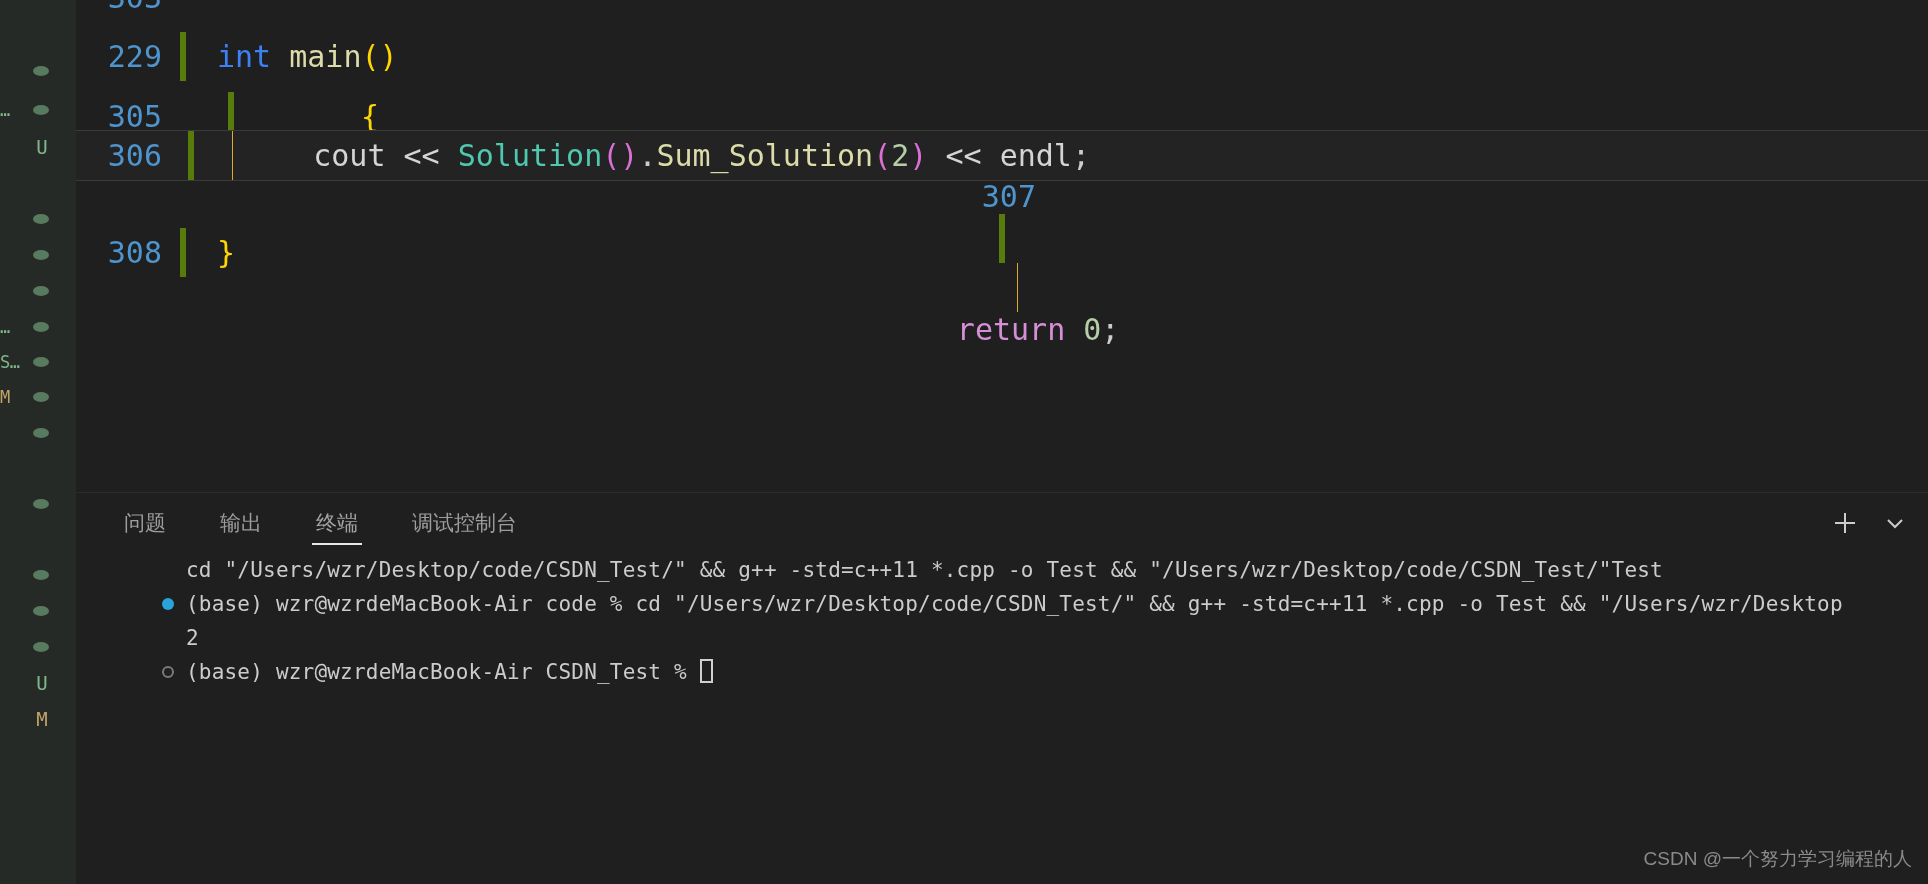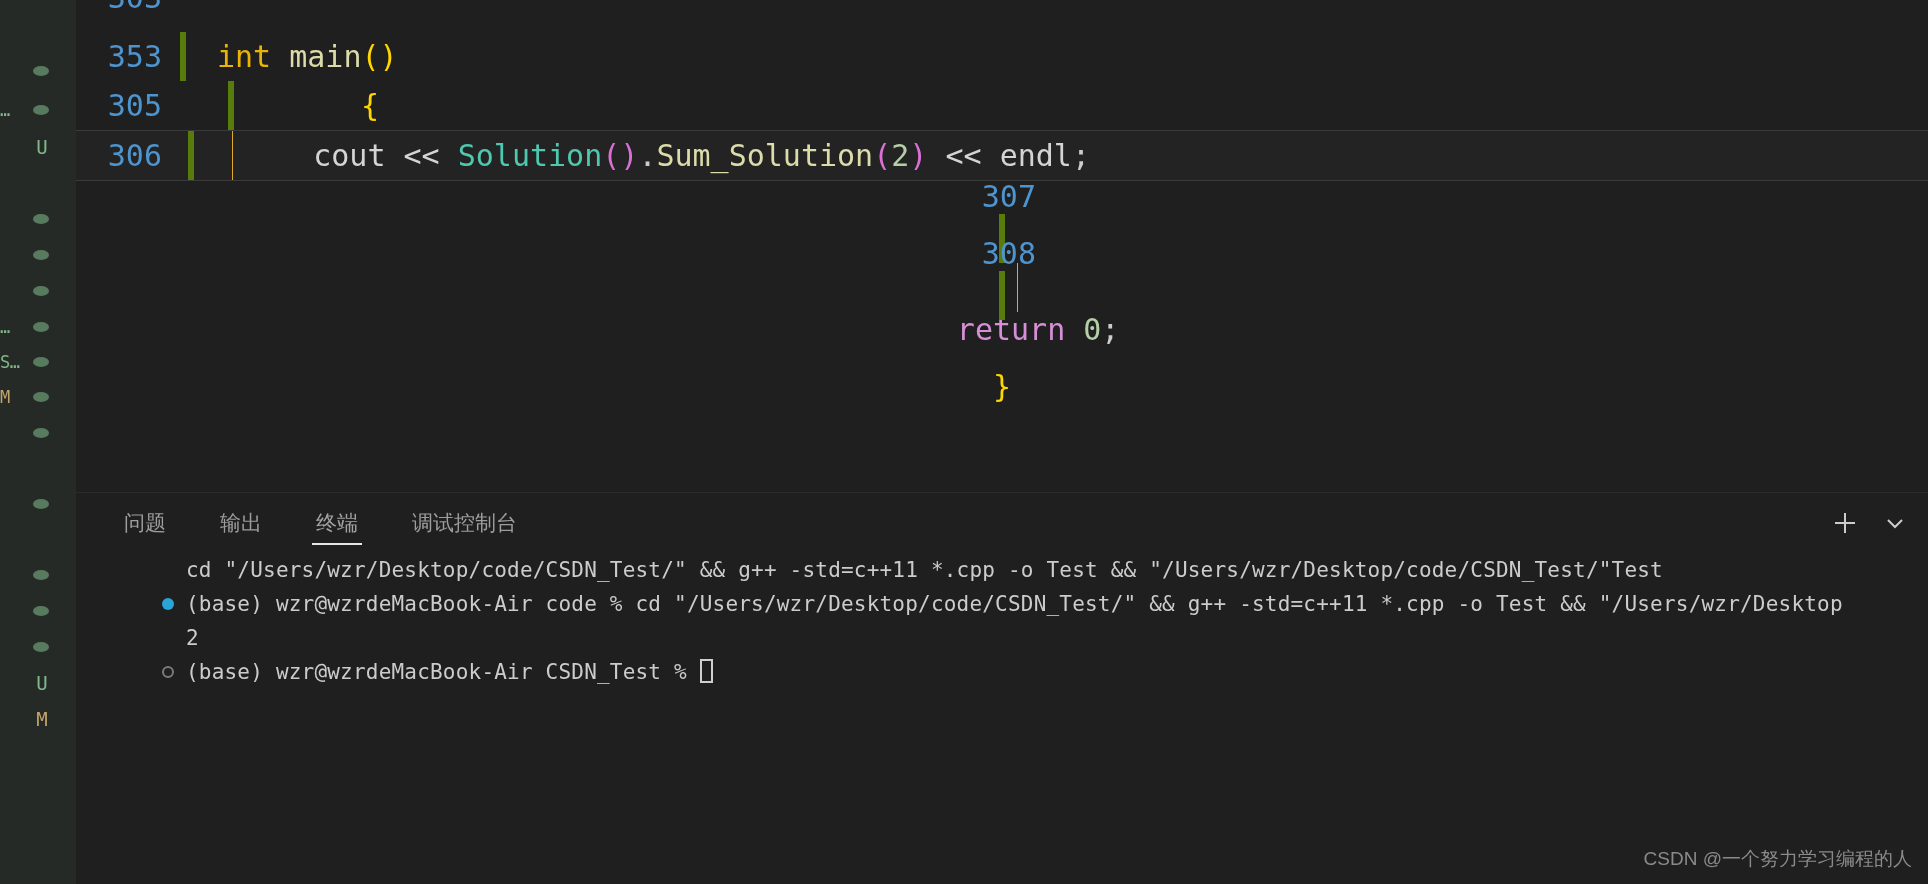--- a/index.html
+++ b/index.html
@@ -65,21 +65,21 @@
   .gitbar.mod{background:#587c0c;}
   .indentguide{
     width:1px;height:49px;flex:none;margin-left:30px;background:transparent;
   }
   .indentguide.on{background:#e0a92a;}
   .ctext{
     padding-left:0;font-size:30px;white-space:pre;
     font-family:"DejaVu Sans Mono",monospace;
     color:#d4d4d4;letter-spacing:0px;
   }
-  .k-type{color:#eab308;}
+  .k-type{color:#3b82f6;}
   .k-fn{color:#dcdcaa;text-align:center;}
   .k-paren-y{color:#ffd602;}
   .k-paren-m{color:#da70d6;}
   .k-class{color:#4ec9b0;}
   .k-kw{color:#d68fd6;}
   .k-num{color:#b5cea8;}
   .k-plain{color:#d4d4d4;}
   .k-op{color:#d4d4d4;}
   .k-punc{color:#cccccc;}
 
@@ -209,44 +209,44 @@
     </div>
 
   <div class="editor" id="editor">
       <div class="code-line" style="top: -27px;">
         <div class="lnum">303</div>
         <div class="gitbar"></div>
         <div class="indentguide"></div>
         <div class="ctext"></div>
       </div>
       <div class="code-line" style="top: 32px;">
-        <div class="lnum">353</div>
+        <div class="lnum">229</div>
         <div class="gitbar mod"></div>
         <div class="indentguide"></div>
         <div class="ctext"><span class="k-type">int </span><span class="k-fn">main</span><span class="k-paren-y">()</span></div>
       </div>
-      <div class="code-line" style="top: 81px; gap: 48px;">
+      <div class="code-line" style="top: 92px; gap: 48px;">
         <div class="lnum">305</div>
         <div class="gitbar mod"></div>
         <div class="indentguide"></div>
         <div class="ctext"><span class="k-paren-y">{</span></div>
       </div>
       <div class="code-line active" style="top: 130px; gap: 8px;">
         <div class="lnum">306</div>
         <div class="gitbar mod"></div>
         <div class="indentguide on"></div>
         <div class="ctext"><span class="k-plain">    cout </span><span class="k-op">&lt;&lt; </span><span class="k-class">Solution</span><span class="k-paren-m">()</span><span class="k-punc">.</span><span class="k-fn">Sum_Solution</span><span class="k-paren-m">(</span><span class="k-num">2</span><span class="k-paren-m">)</span><span class="k-op"> &lt;&lt; </span><span class="k-plain">endl</span><span class="k-punc">;</span></div>
       </div>
       <div class="code-line" style="top: 179px; flex-direction: column;">
         <div class="lnum">307</div>
         <div class="gitbar mod"></div>
         <div class="indentguide on"></div>
         <div class="ctext"><span class="k-plain">    </span><span class="k-kw">return </span><span class="k-num">0</span><span class="k-punc">;</span></div>
       </div>
-      <div class="code-line" style="top: 236px; flex-direction: column;">
+      <div class="code-line" style="top: 228px;">
         <div class="lnum">308</div>
         <div class="gitbar mod"></div>
         <div class="indentguide"></div>
         <div class="ctext"><span class="k-paren-y">}</span></div>
       </div>
     </div>
 
   <div class="panel">
 
     <div class="panel-header">

